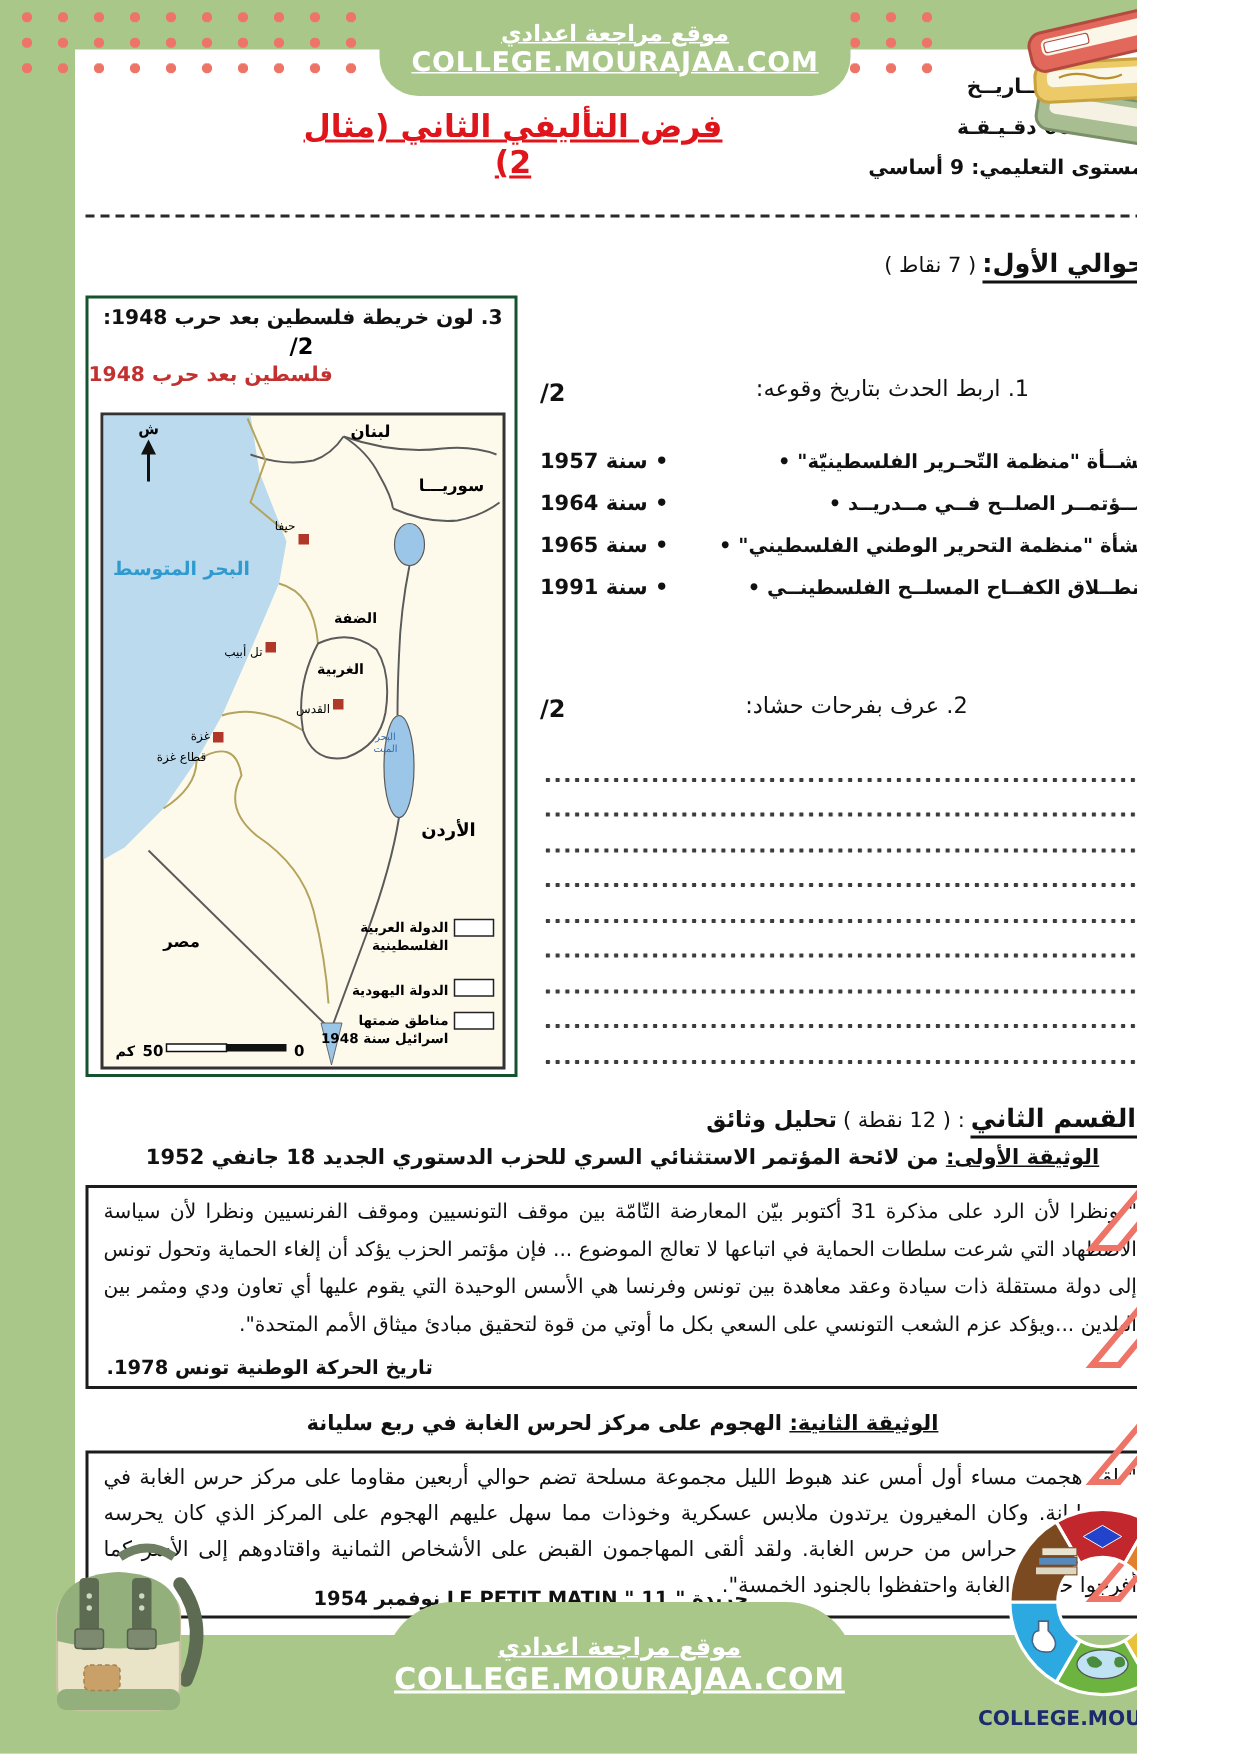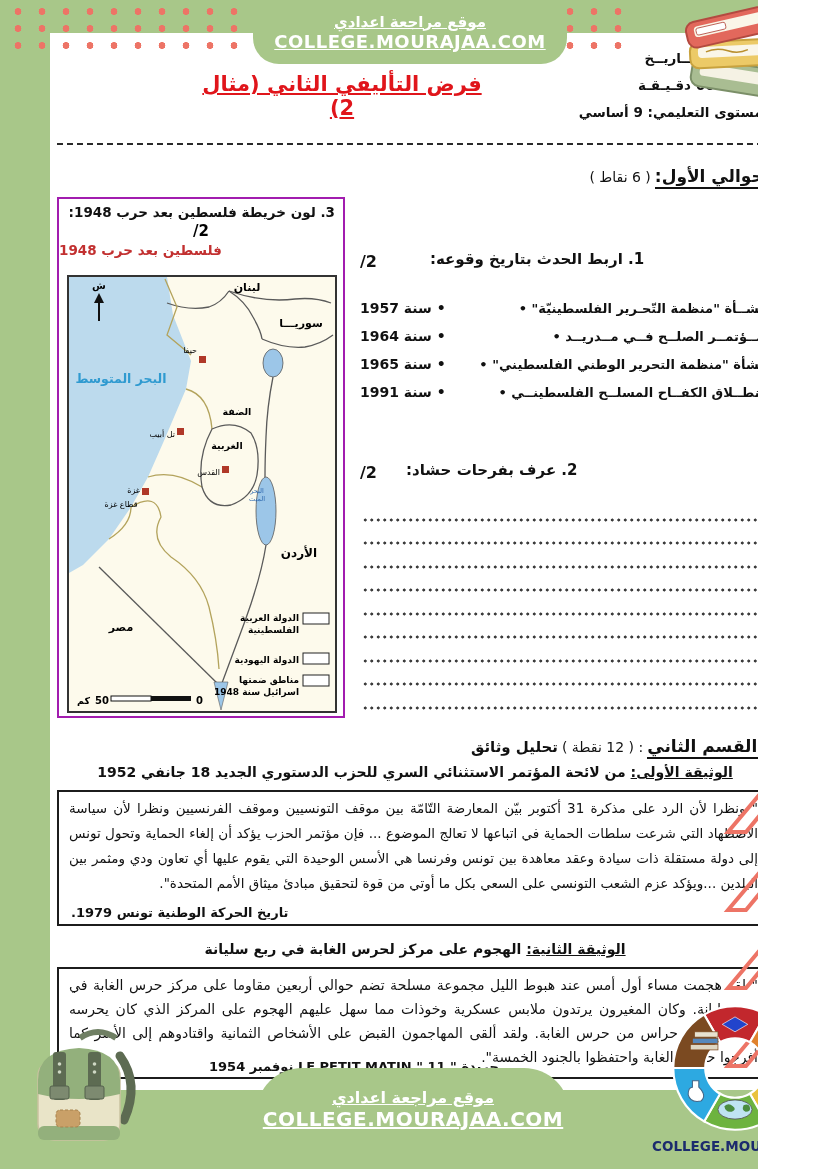--- a/index.html
+++ b/index.html
@@ -23,34 +23,34 @@
     font-weight:bold; font-size:13.5px; line-height:27px; color:#111; z-index:3; }
   .exam-title { position:absolute; left:192px; top:72px; width:300px; text-align:center; direction:rtl;
     color:#e0151b; font-weight:bold; font-size:21px; text-decoration:underline; z-index:3; }
   .dashed-sep { position:absolute; left:57px; top:143px; width:716px; border-top:2.5px dashed #2a2a2a; z-index:3; }
 
   .sec-head { position:absolute; direction:rtl; display:flex; align-items:baseline; gap:4px; z-index:3; color:#111; }
   .sec-head .ul-wrap { display:inline-flex; gap:3px; border-bottom:2px solid #111; padding-bottom:1px; font-weight:bold; font-size:17px; }
   .sec-head .pts { font-size:14px; }
   .sec-head .sub { font-weight:bold; font-size:15px; }
 
-  .q-title { position:absolute; direction:rtl; text-align:left; font-weight:bold; font-size:15px; color:#111; z-index:3; }
+  .q-title { position:absolute; direction:rtl; text-align:center; font-weight:normal; font-size:15px; color:#111; z-index:3; }
   .q-score { position:absolute; font-weight:bold; font-size:16px; color:#111; z-index:3; }
 
   .match { position:absolute; left:360px; top:300px; width:404px; z-index:3; }
   .match .row { display:flex; direction:rtl; justify-content:space-between; align-items:baseline; height:28px; }
   .match .ev { font-weight:bold; font-size:13px; color:#111; white-space:nowrap; }
   .match .dt { font-weight:bold; font-size:14px; color:#111; white-space:nowrap; }
 
   .answers { position:absolute; left:362px; top:498px; width:410px; z-index:3; }
   .answers .line { height:23.5px;
     background-image:radial-gradient(circle, #3c3c3c 1.4px, transparent 1.7px);
     background-size:6.5px 4px; background-repeat:repeat-x; background-position:0 100%; }
 
-  .q3-box { position:absolute; left:57px; top:197px; width:288px; height:521px; border:2px solid #a21caf;
+  .q3-box { position:absolute; left:57px; top:197px; width:288px; height:521px; border:2px solid #14532d;
     background:#fff; z-index:3; }
   .q3-box .q3-title { padding:5px 8px 0 0; direction:rtl; text-align:right; font-weight:bold; font-size:13.5px; color:#111; }
   .q3-box .q3-score { text-align:center; font-weight:bold; font-size:15px; margin-top:2px; }
   .q3-box .map-title { text-align:left; color:#c23030; font-weight:bold; font-size:13.5px; margin-top:2px; }
   .map-frame { position:absolute; left:8px; top:76px; width:270px; height:438px; border:2px solid #333; background:#fdfaec; }
 
   .doc-head { position:absolute; left:57px; width:716px; direction:rtl; text-align:center; font-size:14px;
     font-weight:bold; color:#111; z-index:3; }
   .doc-head .lbl { text-decoration:underline; }
   .doc-box { position:absolute; left:57px; width:713px; border:2px solid #1c1c1c; background:#fff;
@@ -113,21 +113,21 @@
   </div>
 
   <div class="exam-title">فرض التأليفي الثاني (مثال 2)</div>
   <div class="dashed-sep"></div>
 
   <div class="sec-head" style="left:505px; top:166px; width:268px; justify-content:flex-start;">
     <span class="ul-wrap">
       <span>I</span>
       <span>حوالي الأول:</span>
     </span>
-    <span class="pts">( 6 نقاط )</span>
+    <span class="pts">( 7 نقاط )</span>
   </div>
 
   <div class="q-score" style="left:360px; top:252px;">/2</div>
   <div class="q-title" style="left:430px; top:250px; width:330px;">
     <span>1.</span>&nbsp;<span>اربط الحدث بتاريخ وقوعه:</span>
   </div>
 
   <div class="match">
     <div class="row">
       <span class="ev">نشــأة "منظمة التّحـرير الفلسطينيّة" •</span>
@@ -256,21 +256,21 @@
     </span>
     <span class="pts">: ( 12 نقطة )</span>
     <span class="sub">تحليل وثائق</span>
   </div>
 
   <div class="doc-head" style="top:764px;">
     <span class="lbl">الوثيقة الأولى:</span>&nbsp;<span>من لائحة المؤتمر الاستثنائي السري للحزب الدستوري الجديد 18 جانفي 1952</span>
   </div>
   <div class="doc-box" style="top:790px; height:136px;">
     <p>" ونظرا لأن الرد على مذكرة 31 أكتوبر بيّن المعارضة التّامّة بين موقف التونسيين وموقف الفرنسيين ونظرا لأن سياسة الاضطهاد التي شرعت سلطات الحماية في اتباعها لا تعالج الموضوع ... فإن مؤتمر الحزب يؤكد أن إلغاء الحماية وتحول تونس إلى دولة مستقلة ذات سيادة وعقد معاهدة بين تونس وفرنسا هي الأسس الوحيدة التي يقوم عليها أي تعاون ودي ومثمر بين البلدين ...ويؤكد عزم الشعب التونسي على السعي بكل ما أوتي من قوة لتحقيق مبادئ ميثاق الأمم المتحدة".</p>
-    <span class="src" style="left:12px; bottom:4px;">تاريخ الحركة الوطنية تونس 1979.</span>
+    <span class="src" style="left:12px; bottom:4px;">تاريخ الحركة الوطنية تونس 1978.</span>
   </div>
 
   <div class="doc-head" style="top:941px;">
     <span class="lbl">الوثيقة الثانية:</span>&nbsp;<span>الهجوم على مركز لحرس الغابة في ربع سليانة</span>
   </div>
   <div class="doc-box" style="top:967px; height:112px;">
     <p style="font-size:14px; line-height:24px;">" لقد هجمت مساء أول أمس عند هبوط الليل مجموعة مسلحة تضم حوالي أربعين مقاوما على مركز حرس الغابة في ربع سليانة. وكان المغيرون يرتدون ملابس عسكرية وخوذات مما سهل عليهم الهجوم على المركز الذي كان يحرسه خمسة وثلاثة حراس من حرس الغابة. ولقد ألقى المهاجمون القبض على الأشخاص الثمانية واقتادوهم إلى الأسر كما أفرجوا حراس الغابة واحتفظوا بالجنود الخمسة".</p>
     <span class="src" style="left:150px; bottom:3px; direction:rtl;">جريدة " LE PETIT MATIN " 11 نوفمبر 1954</span>
   </div>
 

